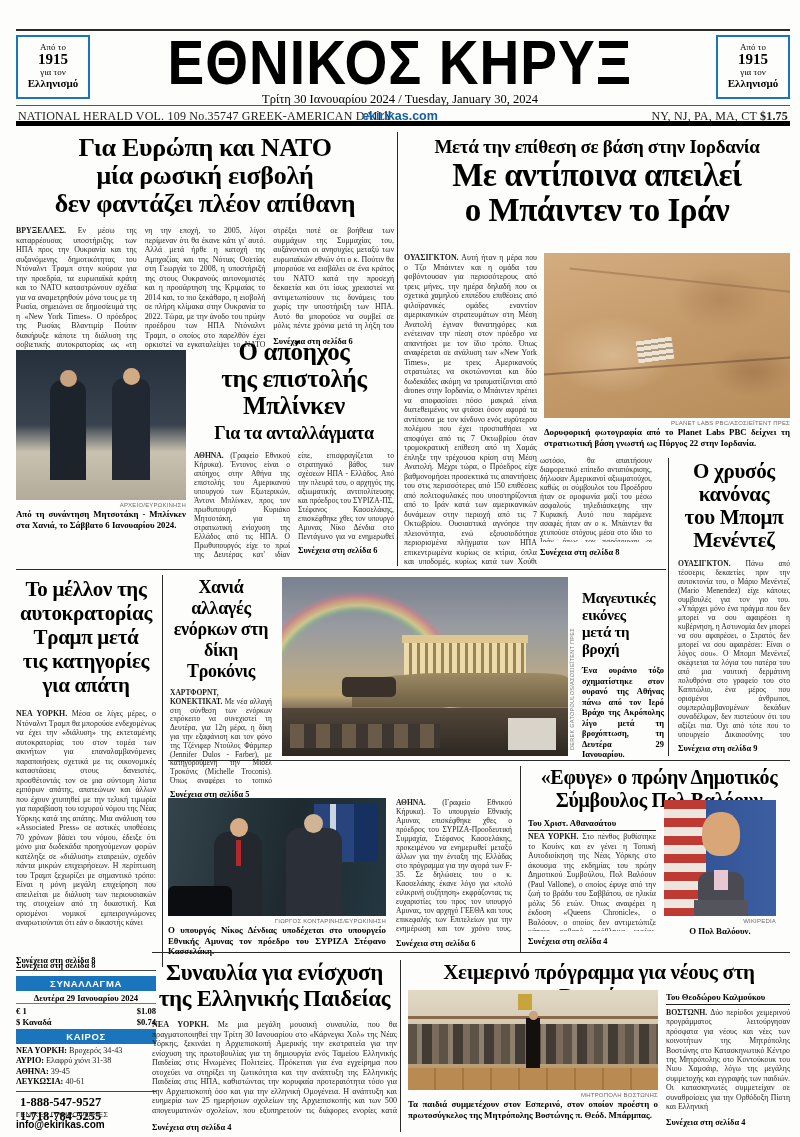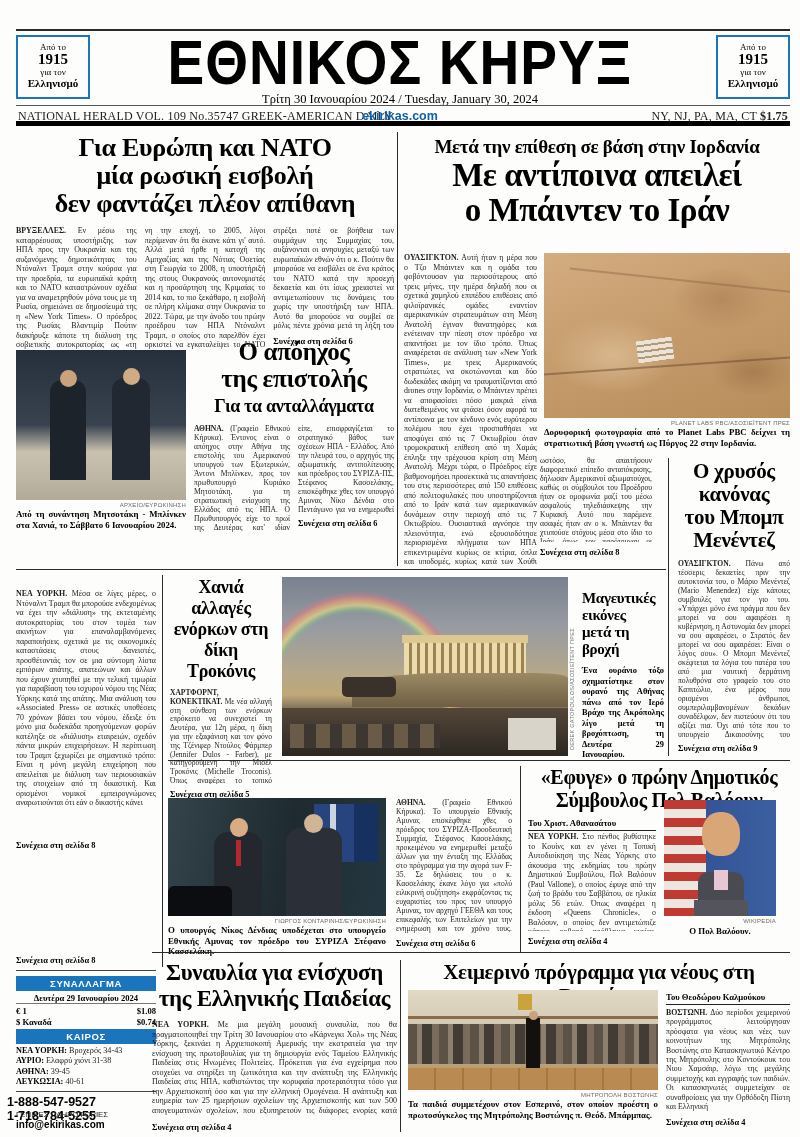--- a/index.html
+++ b/index.html
@@ -138,38 +138,46 @@
     <div style="position:absolute;left:96px;top:28px;width:38px;height:102px;background:#222832;border-radius:12px 12px 0 0"></div>
     <div style="position:absolute;left:107px;top:18px;width:17px;height:17px;background:#d0ab84;border-radius:50%"></div>
   </div>
   <div class="cred abs" style="left:16px;top:502px;width:170px">ΑΡΧΕΙΟ/ΕΥΡΩΚΙΝΗΣΗ</div>
   <div class="cap abs" style="left:16px;top:509px;width:170px">Από τη συνάντηση Μητσοτάκη - Μπλίνκεν στα Χανιά, το Σάββατο 6 Ιανουαρίου 2024.</div>
 
   <div class="abs" style="left:194px;top:338px;width:200px">
     <div class="hl" style="font-size:25px;line-height:27px">
       <div>Ο απόηχος</div>
       <div>της επιστολής</div>
+      <div>Μπλίνκεν</div>
     </div>
     <div class="hl" style="font-size:18px;line-height:20px;margin-top:4px">Για τα ανταλλάγματα</div>
     <div style="display:flex;gap:8px;margin-top:8px">
       <div class="bt" style="width:96px;height:108px;font-size:7.6px;line-height:9px">
         <b>ΑΘΗΝΑ.</b>
         <span>(Γραφείο Εθνικού Κήρυκα). Έντονος είναι ο απόηχος στην Αθήνα της επιστολής του Αμερικανού υπουργού των Εξωτερικών, Άντονι Μπλίνκεν, προς τον πρωθυπουργό Κυριάκο Μητσοτάκη, για τη στρατιωτική ενίσχυση της Ελλάδος από τις ΗΠΑ. Ο Πρωθυπουργός είχε το πρωί της Δευτέρας κατ' ιδίαν συνάντηση με την πρόεδρο της Δημοκρατίας Κατερίνα Σακελλαροπούλου και την ενημέρωσε για την επιστολή Μπλίνκεν με την οποία, όπως</span>
       </div>
       <div style="width:96px">
         <div class="bt" style="height:90px;font-size:7.6px;line-height:9px"><span>είπε, επισφραγίζεται το στρατηγικό βάθος των σχέσεων ΗΠΑ - Ελλάδος. Από την πλευρά του, ο αρχηγός της αξιωματικής αντιπολίτευσης και πρόεδρος του ΣΥΡΙΖΑ-ΠΣ, Στέφανος Κασσελάκης, επισκέφθηκε χθες τον υπουργό Αμυνας Νίκο Δένδια στο Πεντάγωνο για να ενημερωθεί για το περιεχόμενο της επιστολής Μπλίνκεν και μετά το πέρας της συνάντησης είπε πως «είμαστε στην αρχή μιας μακράς διαδικασίας για να κατανοήσου-</span></div>
         <div class="cont" style="margin-top:5px">Συνέχεια στη σελίδα 6</div>
       </div>
     </div>
   </div>
 
   <div class="hr" style="left:16px;top:569px;width:650px"></div>
   <div class="vr" style="left:162px;top:575px;height:392px"></div>
 
   <div class="abs" style="left:16px;top:577px;width:140px">
+    <div class="hl" style="font-size:21px;line-height:24px">
+      <div>Το μέλλον της</div>
+      <div>αυτοκρατορίας</div>
+      <div>Τραμπ μετά</div>
+      <div>τις κατηγορίες</div>
+      <div>για απάτη</div>
+    </div>
     <div class="bt" style="margin-top:12px;height:247px">
       <b>ΝΕΑ ΥΟΡΚΗ.</b>
       <span>Μέσα σε λίγες μέρες, ο Ντόναλντ Τραμπ θα μπορούσε ενδεχομένως να έχει την «διάλυση» της εκτεταμένης αυτοκρατορίας του στον τομέα των ακινήτων για επαναλαμβανόμενες παραποιήσεις σχετικά με τις οικονομικές καταστάσεις στους δανειστές, προσθέτοντάς τον σε μια σύντομη λίστα εμπόρων απάτης, απατεώνων και άλλων που έχουν χτυπηθεί με την τελική τιμωρία για παραβίαση του ισχυρού νόμου της Νέας Υόρκης κατά της απάτης. Μια ανάλυση του «Associated Press» σε αστικές υποθέσεις 70 χρόνων βάσει του νόμου, έδειξε ότι μόνο μια δωδεκάδα προηγούμενων φορών κατέληξε σε «διάλυση» εταιρειών, σχεδόν πάντα μικρών επιχειρήσεων. Η περίπτωση του Τραμπ ξεχωρίζει με σημαντικό τρόπο: Είναι η μόνη μεγάλη επιχείρηση που απειλείται με διάλυση των περιουσιακών της στοιχείων από τη δικαστική. Και ορισμένοι νομικοί εμπειρογνώμονες αναρωτιούνται ότι εάν ο δικαστής κάνει</span>
     </div>
     <div class="cont" style="margin-top:5px">Συνέχεια στη σελίδα 8</div>
   </div>
 
   <div class="abs" style="left:170px;top:577px;width:102px">
     <div class="hl" style="font-size:18px;line-height:21px">
       <div>Χανιά αλλαγές</div>
@@ -265,21 +273,21 @@
   </div>
 
   <div class="bluebar" style="left:16px;top:1029px;width:140px">ΚΑΙΡΟΣ</div>
   <div class="abs" style="left:16px;top:1046px;width:140px">
     <div class="wline"><b>ΝΕΑ ΥΟΡΚΗ:</b> <span>Βροχερός 34-43</span></div>
     <div class="wline"><b>ΑΥΡΙΟ:</b> <span>Ελαφρύ χιόνι 31-38</span></div>
     <div class="wline"><b>ΑΘΗΝΑ:</b> <span>39-45</span></div>
     <div class="wline"><b>ΛΕΥΚΩΣΙΑ:</b> <span>40-61</span></div>
   </div>
   <div class="hr" style="left:16px;top:1091px;width:140px;background:#444"></div>
-  <div class="abs" style="left:7px;top:1095px;width:140px;font-family:Liberation Sans, sans-serif;font-weight:bold;font-size:12.5px;line-height:14px;color:#000">
+  <div class="abs" style="left:20px;top:1095px;width:140px;font-family:Liberation Serif, serif;font-weight:bold;font-size:12.5px;line-height:14px;color:#000">
     <div>1-888-547-9527</div>
     <div>1-718-784-5255</div>
   </div>
   <div class="abs" style="left:16px;top:1110px;width:140px;font-family:'Liberation Sans',sans-serif;font-size:7.8px;color:#222">ΓΕΝΙΚΕΣ ΠΛΗΡΟΦΟΡΙΕΣ</div>
   <div class="abs" style="left:16px;top:1119px;width:140px;font-family:'Liberation Sans',sans-serif;font-weight:bold;font-size:10px;color:#000">info@ekirikas.com</div>
 
   <div class="hr" style="left:152px;top:952px;width:638px"></div>
   <div class="vr" style="left:400px;top:960px;height:172px"></div>
 
   <div class="abs" style="left:152px;top:960px;width:245px">

